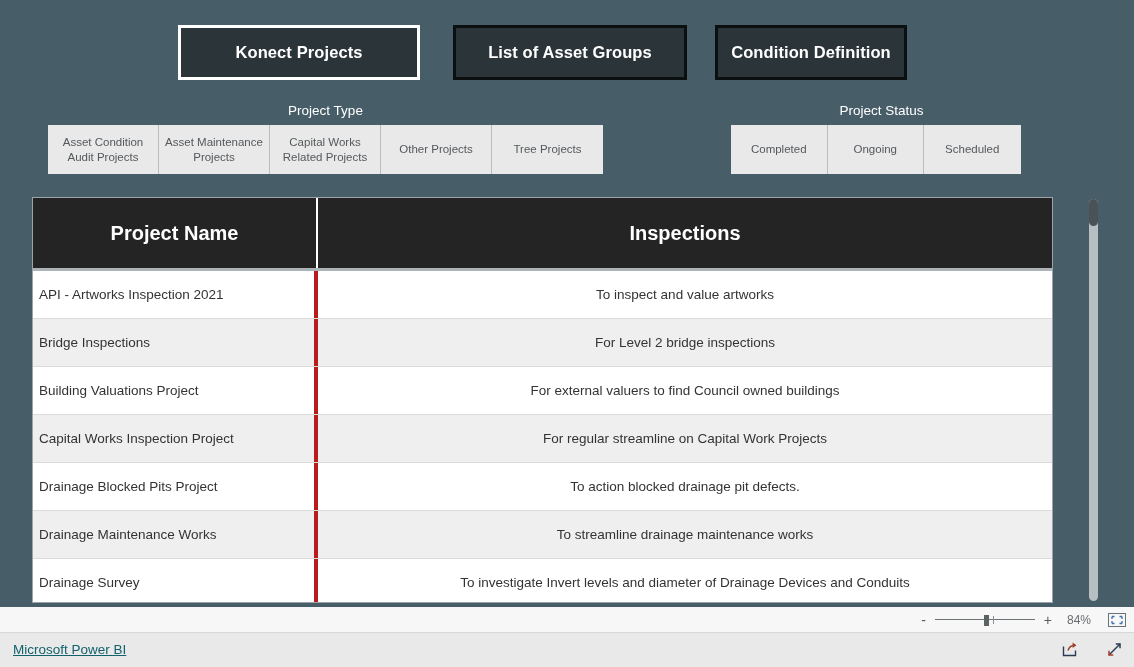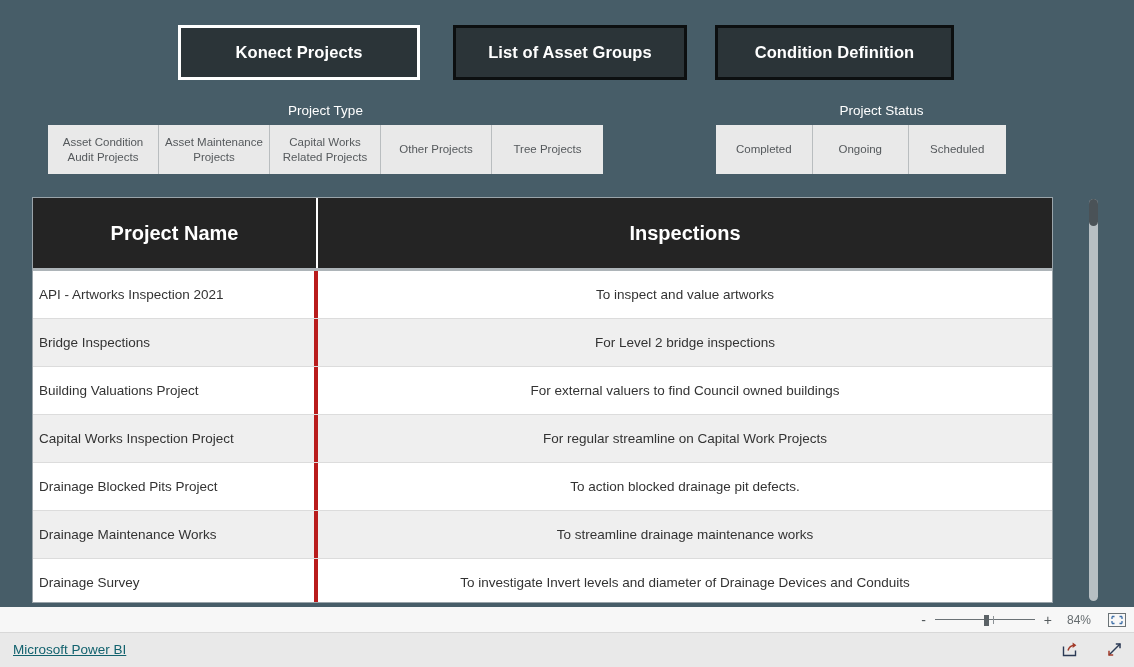--- a/index.html
+++ b/index.html
@@ -51,21 +51,21 @@
   }
   .nav-button-label {
     color: #ffffff;
     font-size: 16.5px;
     font-weight: bold;
     letter-spacing: 0.1px;
     white-space: nowrap;
   }
   #nav-btn-0 { left: 178px; width: 242px; }
   #nav-btn-1 { left: 453px; width: 234px; }
-  #nav-btn-2 { left: 715px; width: 239px; }
+  #nav-btn-2 { left: 715px; width: 192px; }
 
   
   .slicer-title {
     position: absolute;
     color: #ffffff;
     font-size: 13.5px;
     font-weight: normal;
     text-align: center;
     white-space: nowrap;
   }
@@ -91,21 +91,21 @@
 
   #slicer-project-type-title { left: 48px; top: 103px; width: 555px; }
   #slicer-project-type-tiles { left: 48px; top: 125px; height: 49px; }
   #slicer-project-type-tiles .slicer-tile:nth-child(1) { width: 111px; }
   #slicer-project-type-tiles .slicer-tile:nth-child(2) { width: 111px; }
   #slicer-project-type-tiles .slicer-tile:nth-child(3) { width: 111px; }
   #slicer-project-type-tiles .slicer-tile:nth-child(4) { width: 111px; }
   #slicer-project-type-tiles .slicer-tile:nth-child(5) { width: 111px; }
 
   #slicer-project-status-title { left: 737px; top: 103px; width: 289px; }
-  #slicer-project-status-tiles { left: 716px; top: 125px; height: 49px; }
+  #slicer-project-status-tiles { left: 731px; top: 125px; height: 49px; }
   #slicer-project-status-tiles .slicer-tile { width: 96.5px; }
 
   
   #projects-table {
     position: absolute;
     left: 32px;
     top: 197px;
     width: 1021px;
     height: 406px;
     background: #ffffff;

